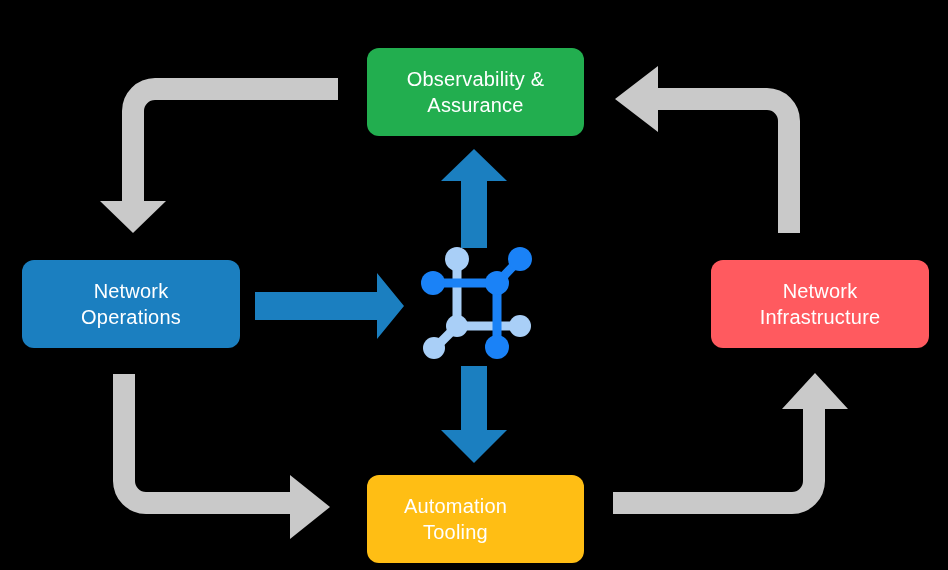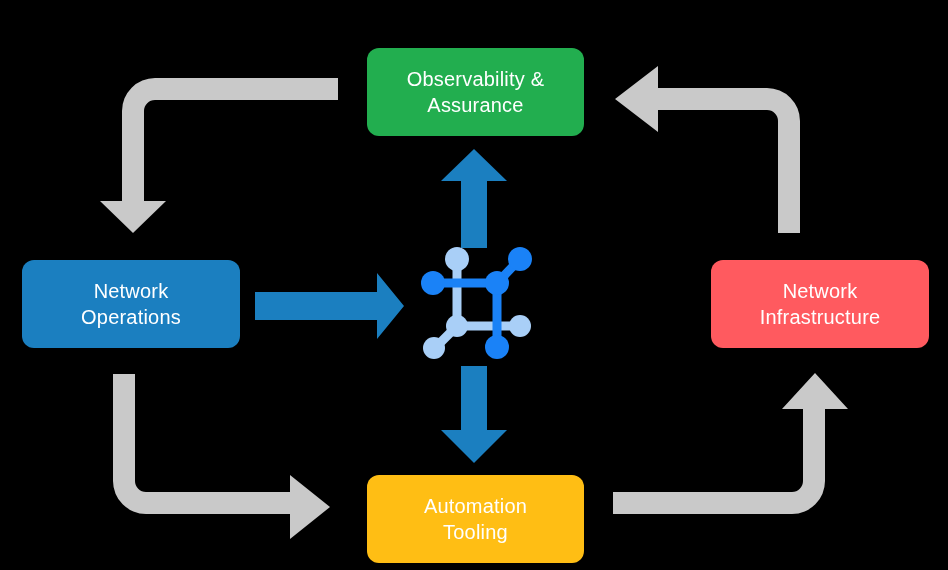--- a/index.html
+++ b/index.html
@@ -39,21 +39,21 @@
     font-size: 20px;
     line-height: 26px;
     font-weight: 400;
     letter-spacing: 0.2px;
     pointer-events: none;
     white-space: pre-line;
   }
   #label-observability { left: 367px; top: 27px;  width: 217px; height: 88px; }
   #label-operations    { left: 22px;  top: 239px; width: 218px; height: 88px; }
   #label-infrastructure{ left: 711px; top: 239px; width: 218px; height: 88px; }
-  #label-automation    { left: 367px; top: 454px; width: 217px; height: 88px; }
+  #label-automation    { left: 347px; top: 454px; width: 217px; height: 88px; }
 </style>
 </head>
 <body>
 
 <div id="diagram-root">
 
   <svg id="diagram-svg" viewBox="0 0 948 570" xmlns="http://www.w3.org/2000/svg">
 
     <g>
       <path d="M 338,57 L 155,57 A 33,33 0 0 0 122,90 L 122,180 L 100,180 L 133,212 L 166,180 L 144,180 L 144,90 A 11,11 0 0 1 155,79 L 338,79 Z" fill="#C9C9C9"></path>

